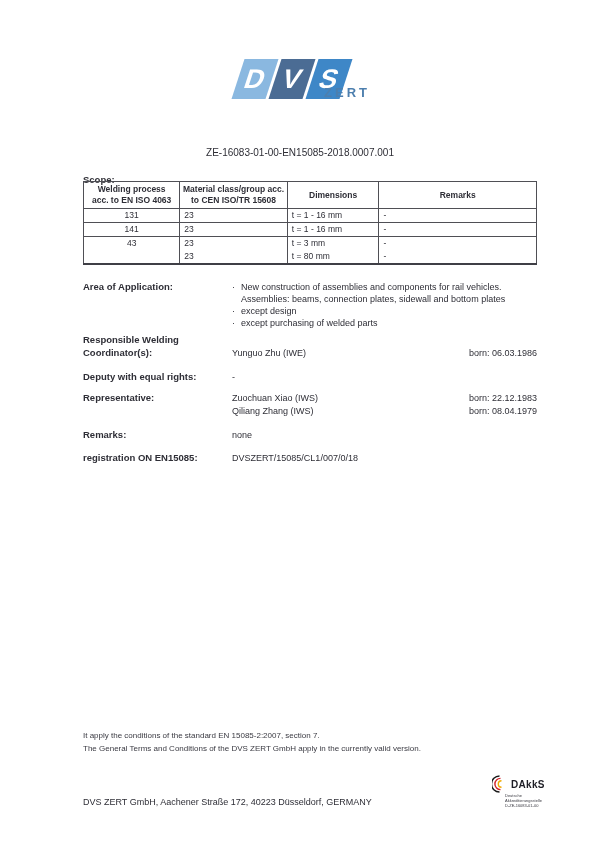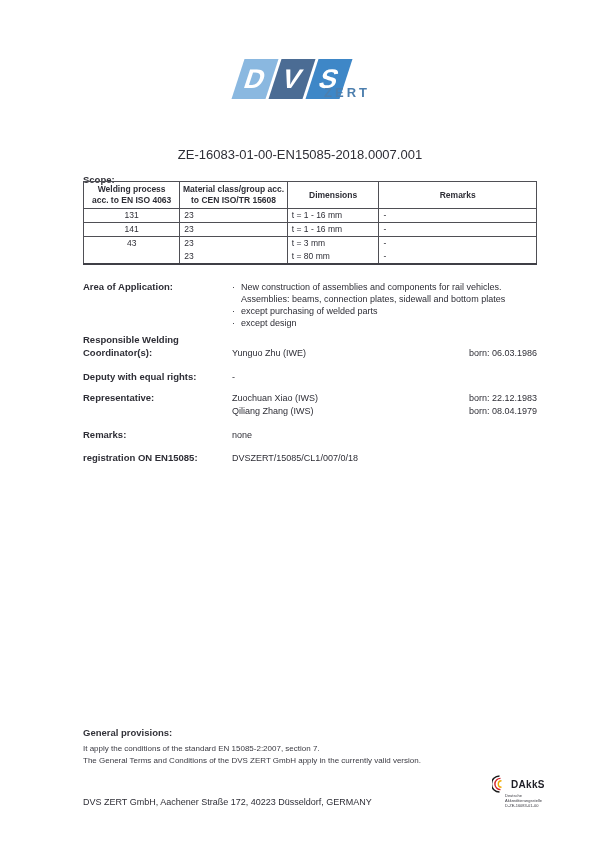--- a/index.html
+++ b/index.html
@@ -20,21 +20,21 @@
   .logo-blocks { position: absolute; left: 4px; top: 2px; display: flex; gap: 3px; }
   .block { width: 34px; height: 40px; transform: skewX(-18deg); display: flex; align-items: center; justify-content: center; }
   .block span { color: #ffffff; font-weight: bold; font-size: 27px; line-height: 1; }
   .block-d { background: #8ab8e0; }
   .block-v { background: #4b6c94; }
   .block-s { background: #3e87c7; }
   .logo-zert { position: absolute; right: -4px; bottom: 4px; font-size: 13px; font-weight: bold; letter-spacing: 3px; color: #4d7fae; }
 
   
   .title { position: absolute; top: 118px; left: 0; right: 0; text-align: center; font-size: 15px; font-weight: 400; color: #26262c; }
-  .certno { position: absolute; top: 147px; left: 0; right: 0; text-align: center; font-size: 13px; color: #2e2e36; }
+  .certno { position: absolute; top: 147px; left: 0; right: 0; text-align: center; font-size: 10px; color: #2e2e36; }
 
   
   .scope-label { position: absolute; top: 174px; left: 83px; font-size: 9.5px; font-weight: bold; text-align: center; }
   .scope-table { position: absolute; top: 181px; left: 83px; width: 454px; border-collapse: collapse; font-size: 8.5px; color: #2e2e36; }
   .scope-table { border: 1px solid #4f4f55; }
   .scope-table th, .scope-table td { border-left: 1px solid #4f4f55; vertical-align: middle; }
   .scope-table th:first-child, .scope-table td:first-child { border-left: none; }
   .scope-table thead th { border-bottom: 1px solid #4f4f55; font-weight: bold; text-align: center; padding: 2px 2px; line-height: 11px; height: 27px; }
   .scope-table td { padding: 1px 4px; height: 12px; line-height: 11px; }
   .scope-table tr.hline td { border-bottom: 1px solid #4f4f55; }
@@ -128,22 +128,22 @@
         <td>-</td>
       </tr>
     </tbody>
   </table>
 
   <div class="section" style="top:281px;">
     <div class="lbl">Area of Application:</div>
     <div class="val-col">
       <div class="bullet-line"><span class="b">·</span><span>New construction of assemblies and components for rail vehicles.</span></div>
       <div class="bullet-line cont"><span>Assemblies: beams, connection plates, sidewall and bottom plates</span></div>
+      <div class="bullet-line"><span class="b">·</span><span>except design</span></div>
       <div class="bullet-line"><span class="b">·</span><span>except purchasing of welded parts</span></div>
-      <div class="bullet-line"><span class="b">·</span><span>except design</span></div>
     </div>
   </div>
 
   <div class="section" style="top:334px;">
     <div class="lbl">Responsible Welding</div>
     <div class="lbl">Coordinator(s):</div>
     <div class="val-col off1">Yunguo Zhu (IWE)</div>
     <div class="born-col off1">born: 06.03.1986</div>
   </div>
 
@@ -168,21 +168,20 @@
     <div class="lbl">Remarks:</div>
     <div class="val-col">none</div>
   </div>
 
   <div class="section" style="top:452px;">
     <div class="lbl">registration ON EN15085:</div>
     <div class="val-col">DVSZERT/15085/CL1/007/0/18</div>
   </div>
 
   <div class="general">
-    <div class="lbl">General provisions:</div>
     <div class="lines">
       <div>It apply the conditions of the standard EN 15085-2:2007, section 7.</div>
       <div>The General Terms and Conditions of the DVS ZERT GmbH apply in the currently valid version.</div>
     </div>
   </div>
 
   <div class="footer-address">DVS ZERT GmbH, Aachener Straße 172, 40223 Düsseldorf, GERMANY</div>
 
   <div class="dakks">
     <div class="dakks-top">

